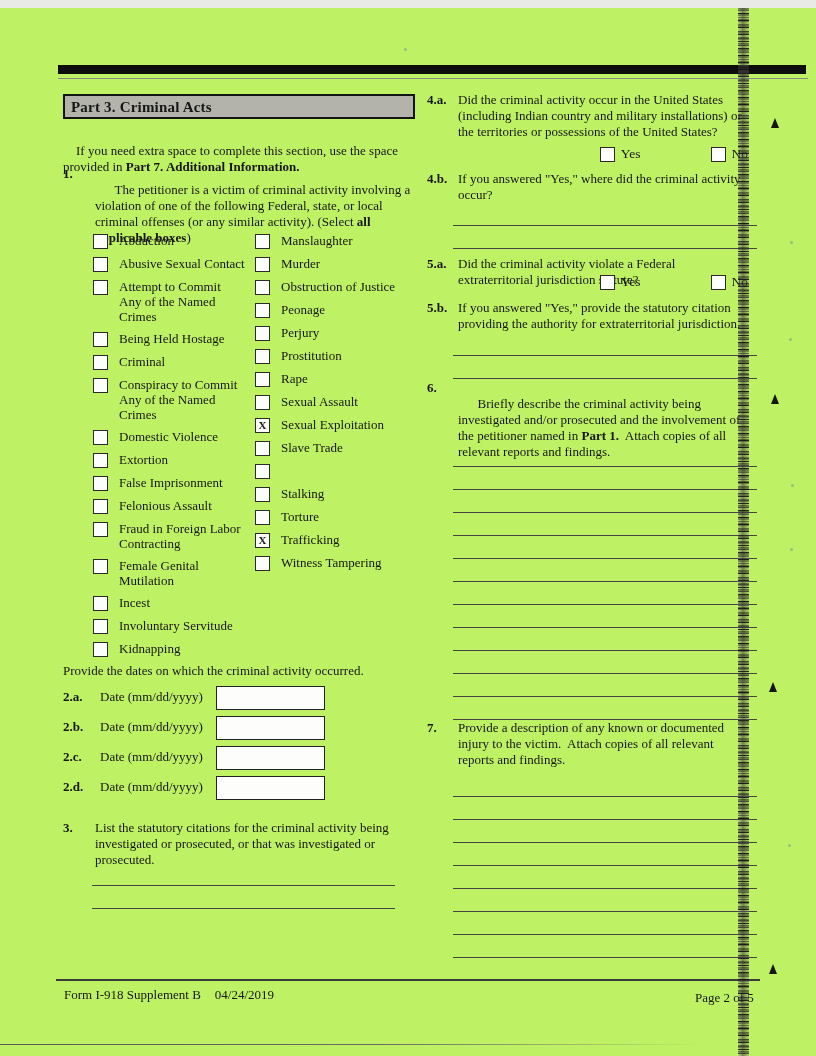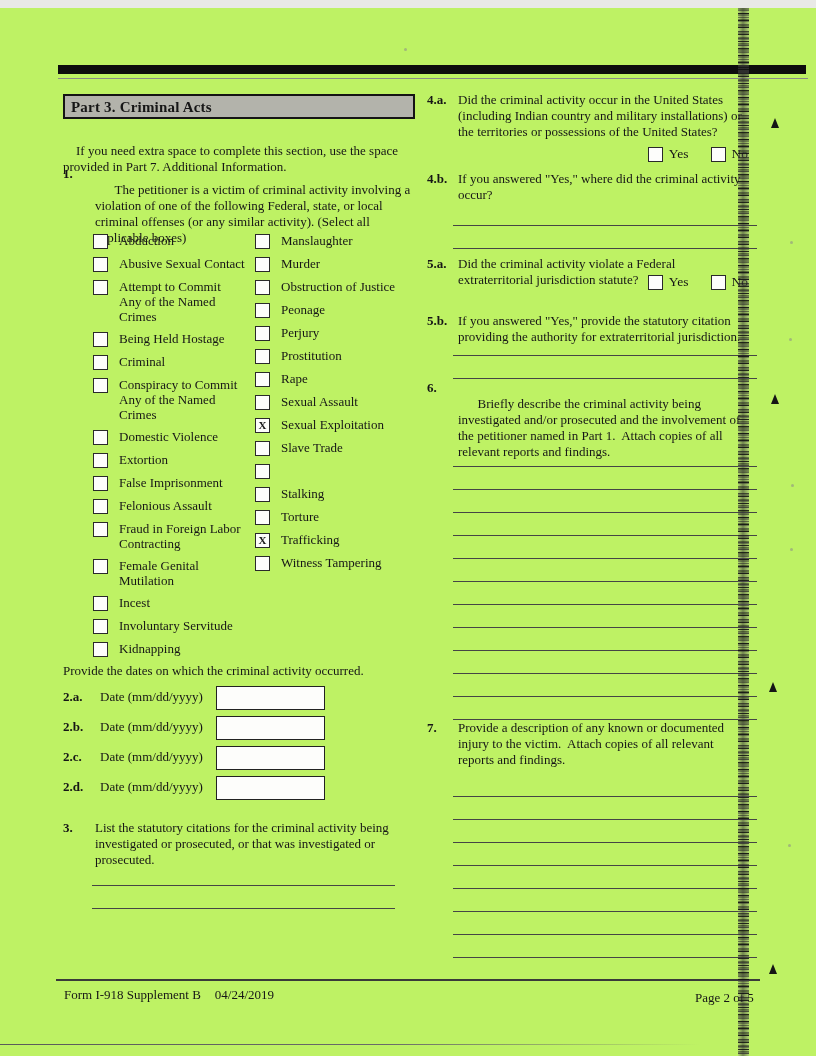--- a/index.html
+++ b/index.html
@@ -17,21 +17,21 @@
     position:absolute;left:63px;top:86px;width:352px;height:25px;
     background:#b3b3ab;border:2px solid #141414;box-sizing:border-box;
     display:flex;align-items:center;padding-left:6px;
     font-weight:bold;font-size:15px;letter-spacing:.2px;
   }
   .text-block{position:absolute;}
   .q-block{position:absolute;}
   .q-num{position:absolute;left:-32px;top:0;font-weight:bold;}
   .q-num-r{position:absolute;left:-31px;top:0;font-weight:bold;}
   .para{white-space:pre-wrap;}
-  b{font-weight:normal;}
+  b{font-weight:bold;}
   
   .crimes-col{position:absolute;top:225px;display:flex;flex-direction:column;}
   .crimes-col.left{left:93px;width:172px;}
   .crimes-col.right{left:255px;width:168px;}
   .crime-item{display:flex;align-items:flex-start;margin-bottom:7px;}
   .checkbox{
     width:13px;height:13px;min-width:13px;border:1.4px solid #2a2a2a;
     display:inline-flex;align-items:center;justify-content:center;
     font-size:11px;font-weight:bold;line-height:11px;background:#fdfdfb;
     box-sizing:content-box;
@@ -40,21 +40,21 @@
   .crime-label{margin-left:11px;white-space:pre-line;line-height:15px;}
   
   .date-row{position:relative;height:30px;}
   .date-num{position:absolute;left:0;top:3px;font-weight:bold;}
   .date-label{position:absolute;left:37px;top:3px;}
   .date-box{position:absolute;left:153px;top:0;width:107px;height:22px;border:1.6px solid #222;background:#fdfdfb;}
   
   .lines{position:absolute;}
   .answer-line{height:22px;border-bottom:1.3px solid #454545;}
   
-  .yesno-row{position:absolute;display:flex;justify-content:flex-end;align-items:center;}
+  .yesno-row{position:absolute;display:flex;justify-content:flex-end;align-items:center;gap:48px;}
   .yesno-group{display:flex;align-items:center;margin-left:22px;}
   .yesno-label{margin-left:6px;font-size:13.5px;}
   
   .footer-rule{position:absolute;left:56px;top:971px;width:704px;height:1.5px;background:#3a3a3a;}
   .footer-left{position:absolute;left:64px;top:979px;font-size:13px;}
   .footer-date{margin-left:14px;}
   .footer-right{position:absolute;left:695px;top:982px;font-size:13px;}
   .bottom-faint-line{position:absolute;left:0;top:1036px;width:700px;height:1px;
     background:linear-gradient(90deg,#5a5a5a 0%,#6a6a6a 55%,rgba(120,120,120,0) 100%);}
   
@@ -329,21 +329,21 @@
     <span class="yesno-group">
       <span class="checkbox"></span>
       <span class="yesno-label">Yes</span>
     </span>
     <span class="yesno-group">
       <span class="checkbox"></span>
       <span class="yesno-label">No</span>
     </span>
   </div>
 
-  <div class="q-block" style="left:458px;top:305px;width:292px;">
+  <div class="q-block" style="left:458px;top:292px;width:292px;">
     <span class="q-num-r">5.b.</span>
     <div class="para">If you answered "Yes," provide the statutory citation providing the authority for extraterritorial jurisdiction.</div>
   </div>
   <div class="lines" style="left:453px;top:325px;width:304px;">
       <div class="answer-line"></div>
       <div class="answer-line"></div>
     </div>
 
   <div class="q-block" style="left:458px;top:372px;width:292px;">
     <span class="q-num-r">6.</span>

